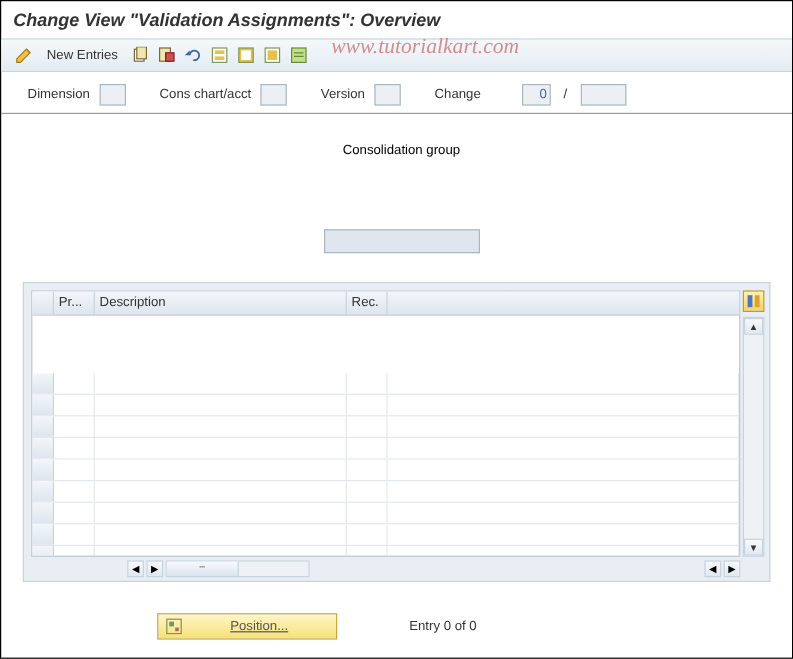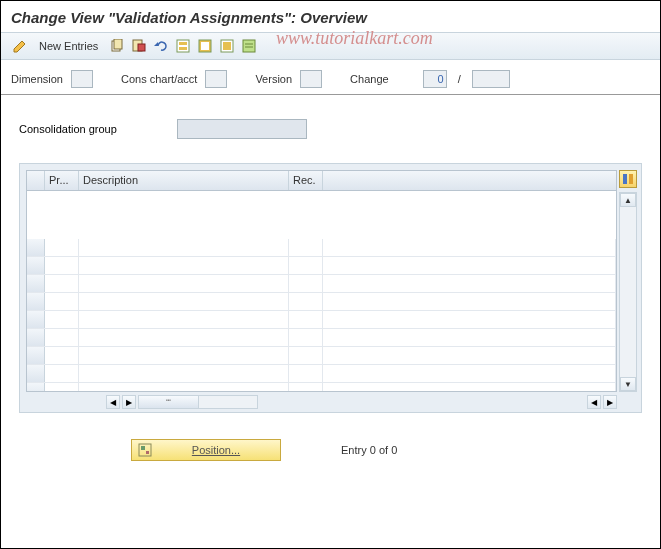--- a/index.html
+++ b/index.html
@@ -53,21 +53,21 @@
       font-size: 18px;
       font-family: 'Georgia', serif;
       font-style: italic;
       pointer-events: none;
       z-index: 10;
     }
     .filter-bar {
       display: flex;
       align-items: center;
       gap: 8px;
-      padding: 10px 10px 6px;
+      padding: 10px 22px 6px;
       border-bottom: 1px solid #999;
       font-size: 11px;
       color: #333;
     }
     .filter-bar label { white-space: nowrap; }
     .small-input {
       width: 22px; height: 18px;
       border: 1px solid #aab7c0;
       background: #ecf0f4;
     }
@@ -80,20 +80,21 @@
       padding-right: 2px;
       color: #3a66b0;
       line-height: 16px;
     }
     .cg-row {
       padding: 24px 10px 10px 18px;
       display: flex;
       align-items: center;
       gap: 60px;
       font-size: 11px;
+      flex-direction: column;
     }
     .cg-input {
       width: 130px; height: 20px;
       border: 1px solid #aab7c0;
       background: #e0e6ed;
     }
     .table-wrap {
       margin: 14px 18px 0 18px;
       border: 1px solid #c8d4dd;
       background: #e8eef4;

